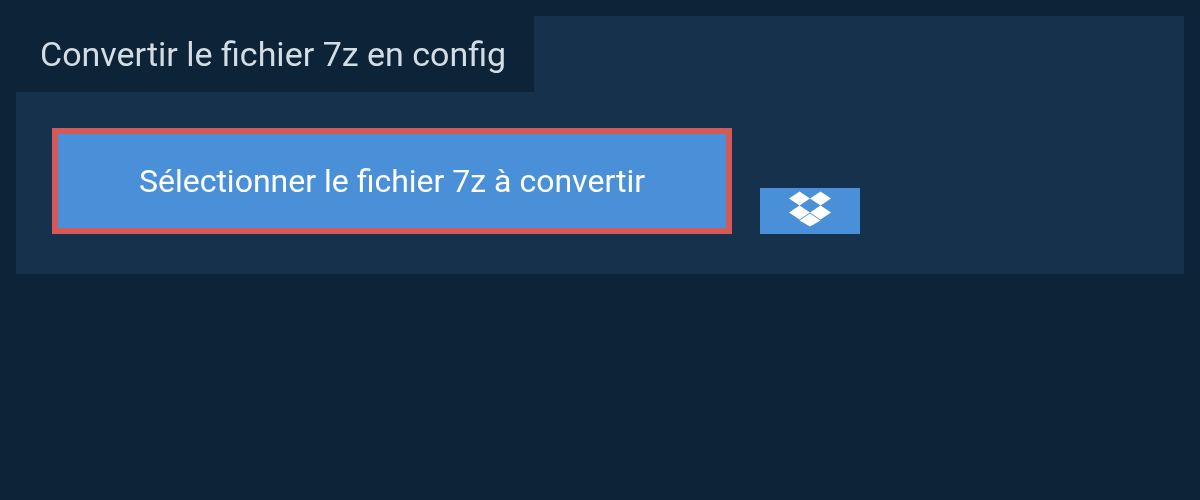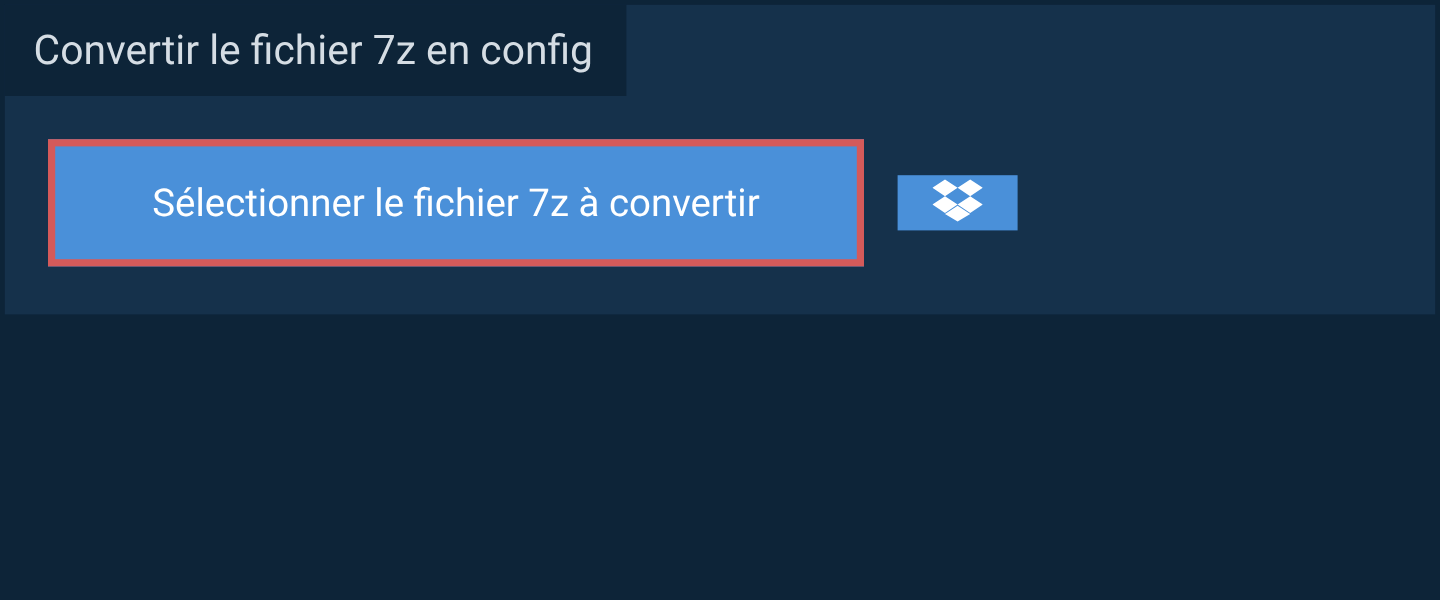--- a/index.html
+++ b/index.html
@@ -9,36 +9,36 @@
     }
     body {
       background-color: #0d2438;
       font-family: -apple-system, BlinkMacSystemFont, "Segoe UI", Roboto, Helvetica, Arial, sans-serif;
       width: 1200px;
       height: 500px;
       overflow: hidden;
     }
     .panel {
       background-color: #15314b;
-      margin: 4px;
+      margin: 16px;
       padding-bottom: 40px;
     }
     .title-tab {
       display: inline-block;
       background-color: #0d2438;
       color: #d5dde4;
       font-size: 34px;
       font-weight: 400;
       padding: 18px 28px 18px 24px;
     }
     .button-row {
       display: flex;
       padding: 36px 0 0 36px;
       gap: 28px;
-      align-items: center;
+      align-items: flex-end;
     }
     .select-button {
       background-color: #4a90d9;
       border: 6px solid #d45a5a;
       color: #ffffff;
       font-size: 32px;
       font-weight: 400;
       padding: 28px 48px;
       cursor: pointer;
       display: flex;

